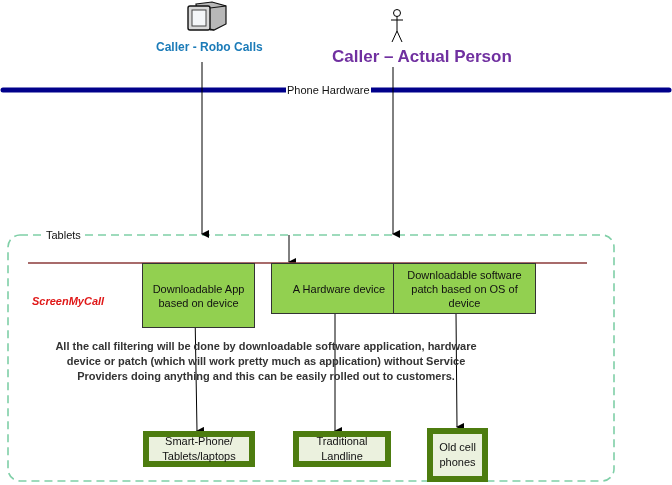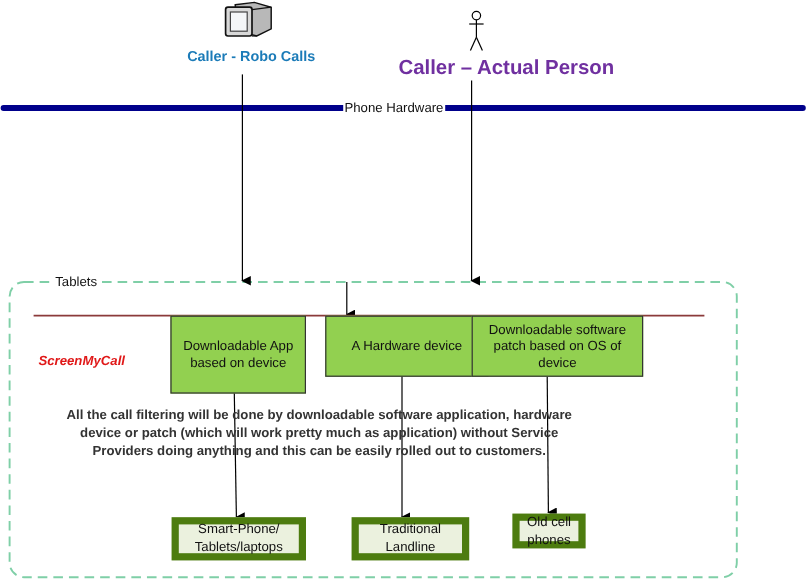--- a/index.html
+++ b/index.html
@@ -79,15 +79,15 @@
 </div>
 
 <div class="note">All the call filtering will be done by downloadable software application, hardware device or patch (which will work pretty much as application) without Service Providers doing anything and this can be easily rolled out to customers.</div>
 
 <div class="dbox" style="left:143px; top:431px; width:112px; height:36px;">
   <span>Smart-Phone/ Tablets/laptops</span>
 </div>
 <div class="dbox" style="left:293px; top:431px; width:98px; height:36px;">
   <span>Traditional Landline</span>
 </div>
-<div class="dbox" style="left:427px; top:428px; width:61px; height:29px;">
+<div class="dbox" style="left:427px; top:428px; width:61px; height:54px;">
   <span>Old cell phones</span>
 </div>
 
 </body></html>

